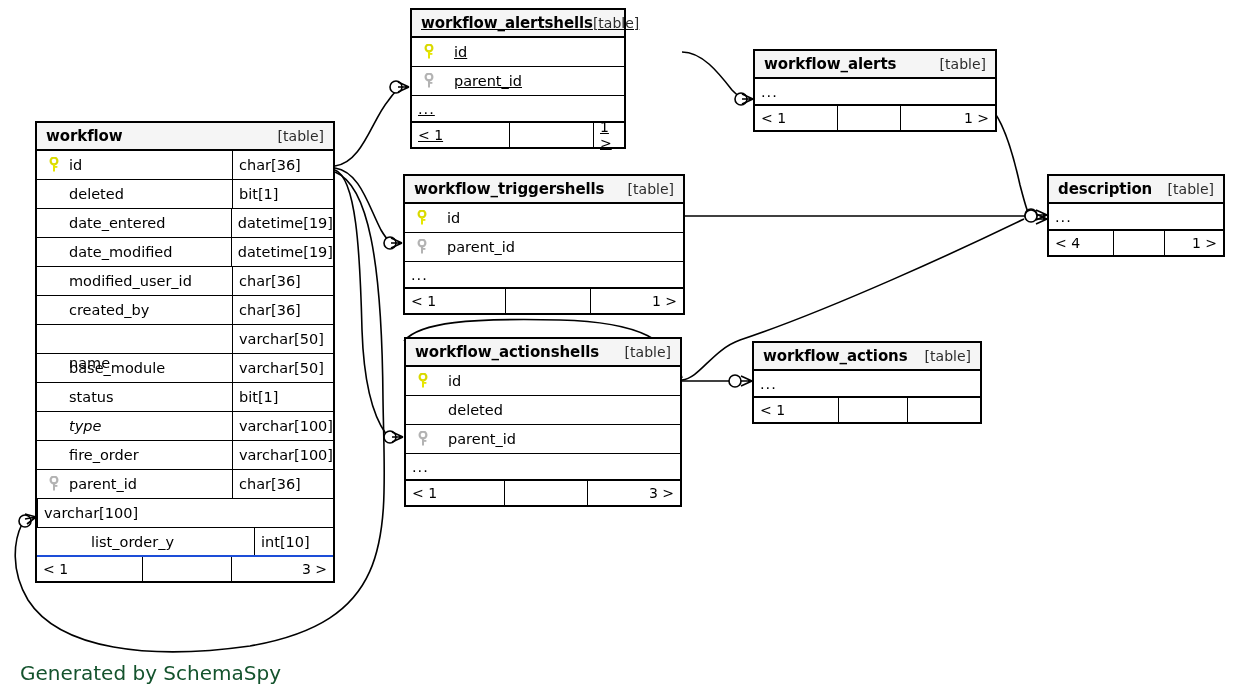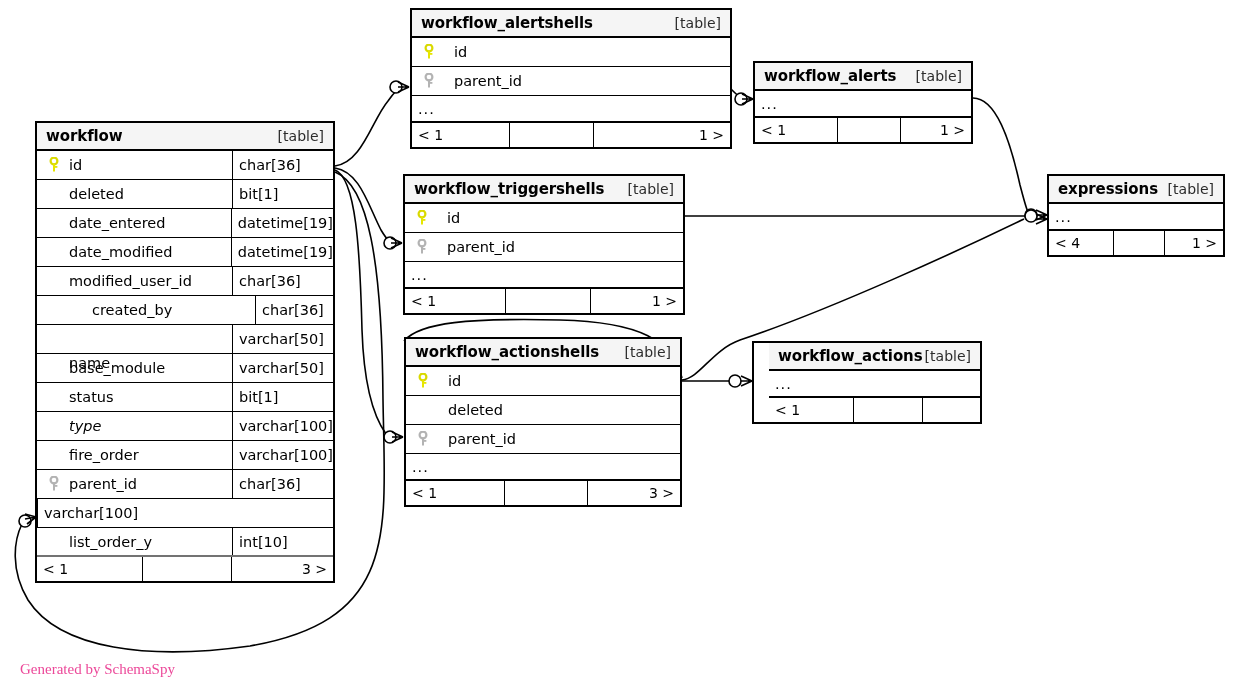--- a/index.html
+++ b/index.html
@@ -114,23 +114,22 @@
     font-size: 14px;
     padding: 0 6px;
     height: 100%;
   }
   .foot-cell.mid { border-left: 1px solid #000000; border-right: 1px solid #000000; }
   .foot-cell.right { justify-content: flex-end; }
   .credit {
     position: absolute;
     left: 20px;
     top: 661px;
-    font-size: 15px;
-    color: #ec4899;
-    font-family: Liberation Serif, serif;
+    font-size: 20px;
+    color: #14532d;
   }
   .key-icon { display: block; }
 </style>
 </head>
 <body>
 
 <div id="canvas">
 
   <svg id="edges" viewBox="0 0 1242 691" xmlns="http://www.w3.org/2000/svg">
     <defs>
@@ -224,21 +223,21 @@
 
     <div class="row">
       <div class="col-name" style="width:195px;">
         <span class="keyslot"></span>
         <span class="colabel">modified_user_id</span>
       </div>
       <div class="col-type" style="flex:1;">char[36]</div>
     </div>
 
     <div class="row">
-      <div class="col-name" style="width:195px;margin-left:23px;">
+      <div class="col-name" style="width:195px;">
         <span class="keyslot"></span>
         <span class="colabel">created_by</span>
       </div>
       <div class="col-type" style="flex:1;">char[36]</div>
     </div>
 
     <div class="row">
       <div class="col-name" style="width:195px;margin-top:24px;">
         <span class="keyslot"></span>
         <span class="colabel">name</span>
@@ -290,36 +289,36 @@
         </span>
         <span class="colabel">parent_id</span>
       </div>
       <div class="col-type" style="flex:1;">char[36]</div>
     </div>
 
     <div class="row">
       <div class="col-type" style="flex:1;">varchar[100]</div>
     </div>
 
-    <div class="row" style="border-bottom:2px solid #737373;">
+    <div class="row" style="border-bottom:2px solid #1d4ed8;padding-left:22px;">
       <div class="col-name" style="width:195px;">
         <span class="keyslot"></span>
         <span class="colabel">list_order_y</span>
       </div>
       <div class="col-type" style="flex:1;">int[10]</div>
     </div>
 
     <div class="footer" style="border-top:none;">
       <div class="foot-cell" style="width:105px;">&lt; 1</div>
       <div class="foot-cell mid" style="width:90px;"></div>
       <div class="foot-cell right" style="flex:1;">3 &gt;</div>
     </div>
   </div>
 
-  <div class="table-box" style="left:410px; top:8px; width:322px;">
+  <div class="table-box" style="left:410px; top:8px; width:216px;text-decoration:underline;">
     <div class="tbl-header">
       <span class="tbl-name">workflow_alertshells</span>
       <span class="tbl-tag">[table]</span>
     </div>
     <div class="row">
       <div class="col-name" style="flex:1;">
         <span class="keyslot">
           <svg class="key-icon" width="12" height="16" viewBox="0 0 12 16">
               <circle cx="6" cy="4" r="3.4" fill="none" stroke="#d9d900" stroke-width="2.2"></circle>
               <rect x="5" y="6.5" width="2" height="8" fill="#e6e600"></rect>
@@ -342,36 +341,36 @@
       </div>
     </div>
     <div class="ellipsis-row" style="border-top:none;">...</div>
     <div class="footer" style="border-top:none;">
       <div class="foot-cell" style="width:97px;">&lt; 1</div>
       <div class="foot-cell mid" style="width:85px;"></div>
       <div class="foot-cell right" style="flex:1;">1 &gt;</div>
     </div>
   </div>
 
-  <div class="table-box" style="left:753px; top:61px; width:220px;">
+  <div class="table-box" style="left:753px; top:49px; width:244px;">
     <div class="tbl-header">
       <span class="tbl-name">workflow_alerts</span>
       <span class="tbl-tag">[table]</span>
     </div>
     <div class="ellipsis-row" style="border-top:none;">...</div>
     <div class="footer" style="border-top:none;">
       <div class="foot-cell" style="width:82px;">&lt; 1</div>
       <div class="foot-cell mid" style="width:64px;"></div>
       <div class="foot-cell right" style="flex:1;">1 &gt;</div>
     </div>
   </div>
 
   <div class="table-box" style="left:1047px; top:174px; width:178px;">
     <div class="tbl-header">
-      <span class="tbl-name">expressions</span>
+      <span class="tbl-name">description</span>
       <span class="tbl-tag">[table]</span>
     </div>
     <div class="ellipsis-row" style="border-top:none;">...</div>
     <div class="footer" style="border-top:none;">
       <div class="foot-cell" style="width:64px;">&lt; 4</div>
       <div class="foot-cell mid" style="width:52px;"></div>
       <div class="foot-cell right" style="flex:1;">1 &gt;</div>
     </div>
   </div>
 
@@ -448,21 +447,21 @@
       </div>
     </div>
     <div class="ellipsis-row" style="border-top:none;">...</div>
     <div class="footer" style="border-top:none;">
       <div class="foot-cell" style="width:98px;">&lt; 1</div>
       <div class="foot-cell mid" style="width:84px;"></div>
       <div class="foot-cell right" style="flex:1;">3 &gt;</div>
     </div>
   </div>
 
-  <div class="table-box" style="left:752px; top:341px; width:230px;padding-left:15px;">
+  <div class="table-box" style="left:752px; top:341px; width:230px;">
     <div class="tbl-header">
       <span class="tbl-name">workflow_actions</span>
       <span class="tbl-tag">[table]</span>
     </div>
     <div class="ellipsis-row" style="border-top:none;">...</div>
     <div class="footer" style="border-top:none;">
       <div class="foot-cell" style="width:84px;">&lt; 1</div>
       <div class="foot-cell mid" style="width:70px;"></div>
       <div class="foot-cell right" style="flex:1;"></div>
     </div>

